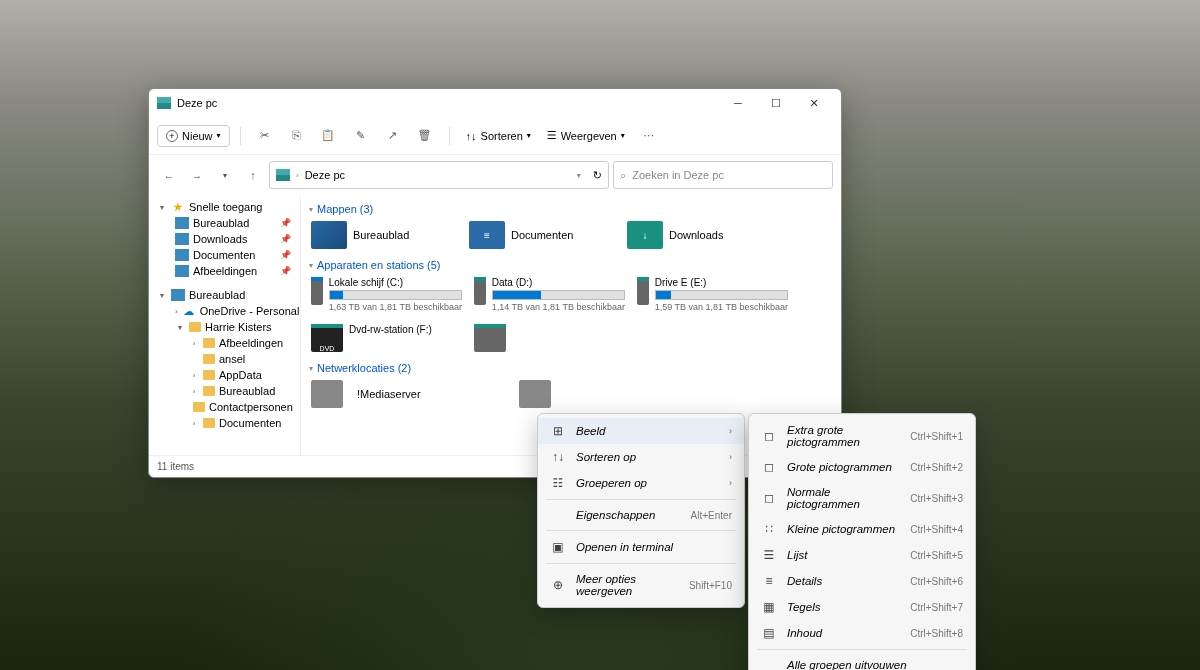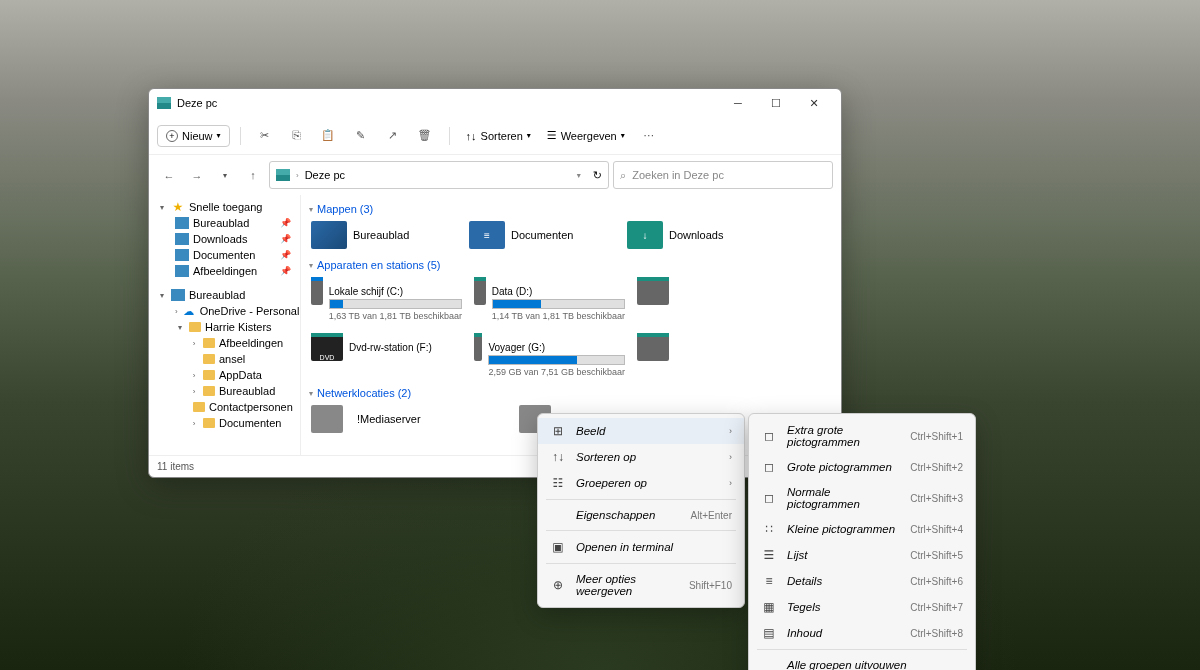--- a/index.html
+++ b/index.html
@@ -38,21 +38,21 @@
 .row { display: flex; gap: 8px; flex-wrap: wrap; margin-bottom: 8px; }
 .folder-item { display: flex; align-items: center; gap: 6px; width: 150px; padding: 2px; }
 .folder-icon { width: 36px; height: 28px; background: #2a6aa8; border-radius: 2px; display: flex; align-items: center; justify-content: center; color: #fff; font-size: 10px; }
 .folder-icon.desktop { background: linear-gradient(135deg, #2a6aa8, #1a4a78); }
 .folder-icon.downloads { background: #1a9080; }
 .drive-item { display: flex; gap: 6px; width: 155px; padding: 2px; }
 .drive-icon { width: 32px; height: 28px; background: #666; border-radius: 2px; display: flex; align-items: flex-end; justify-content: center; color: #fff; font-size: 7px; position: relative; }
 .drive-icon::before { content: ""; position: absolute; top: 0; left: 0; right: 0; height: 4px; background: #1a9080; }
 .drive-icon.win::before { background: #0078d4; }
 .drive-info { flex: 1; font-size: 10px; }
-.drive-name { white-space: nowrap; overflow: hidden; text-overflow: ellipsis; margin-top: 9px; }
+.drive-name { white-space: nowrap; overflow: hidden; text-overflow: ellipsis; }
 .bar { height: 10px; background: #e0e0e0; border: 1px solid #bbb; margin: 2px 0; position: relative; }
 .bar-fill { height: 100%; background: #0078d4; }
 .drive-free { color: #666; font-size: 9px; white-space: nowrap; }
 .net-item { display: flex; align-items: center; gap: 14px; width: 200px; padding: 2px; }
 .net-icon { width: 32px; height: 28px; background: #888; border-radius: 2px; }
 .statusbar { height: 22px; border-top: 1px solid #eee; display: flex; align-items: center; padding: 0 8px; font-size: 10px; color: #555; }
 .ctx-menu { position: absolute; background: #f6f6f6; border: 1px solid #ccc; border-radius: 6px; box-shadow: 0 8px 24px rgba(0,0,0,0.25); padding: 4px 0; font-size: 11.5px; }
 .ctx1 { left: 537px; top: 413px; width: 208px; }
 .ctx2 { left: 748px; top: 413px; width: 228px; }
 .ctx-item { display: flex; align-items: center; gap: 10px; padding: 6px 12px; }
@@ -240,35 +240,32 @@
             <div class="drive-info">
               <div class="drive-name">Data (D:)</div>
               <div class="bar">
                 <div class="bar-fill" style="width: 37%;"></div>
               </div>
               <div class="drive-free">1,14 TB van 1,81 TB beschikbaar</div>
             </div>
           </div>
           <div class="drive-item">
             <div class="drive-icon"></div>
+            <div class="drive-info">
+              <div class="drive-name">Drive E (E:)</div>
+              <div class="bar">
+                <div class="bar-fill" style="width: 12%;"></div>
+              </div>
+              <div class="drive-free">1,59 TB van 1,81 TB beschikbaar</div>
+            </div>
           </div>
           <div class="drive-item">
             <div class="drive-icon" style="background: rgb(34, 34, 34);">DVD</div>
             <div class="drive-info">
               <div class="drive-name">Dvd-rw-station (F:)</div>
-            </div>
-          </div>
-          <div class="drive-item">
-            <div class="drive-icon"></div>
-            <div class="drive-info">
-              <div class="drive-name">Voyager (G:)</div>
-              <div class="bar">
-                <div class="bar-fill" style="width: 65%;"></div>
-              </div>
-              <div class="drive-free">2,59 GB van 7,51 GB beschikbaar</div>
             </div>
           </div>
           <div class="drive-item">
             <div class="drive-icon"></div>
           </div>
         </div>
 
       <div class="group-hdr">
           <span class="chev">▾</span>
           <span>Netwerklocaties (2)</span>

